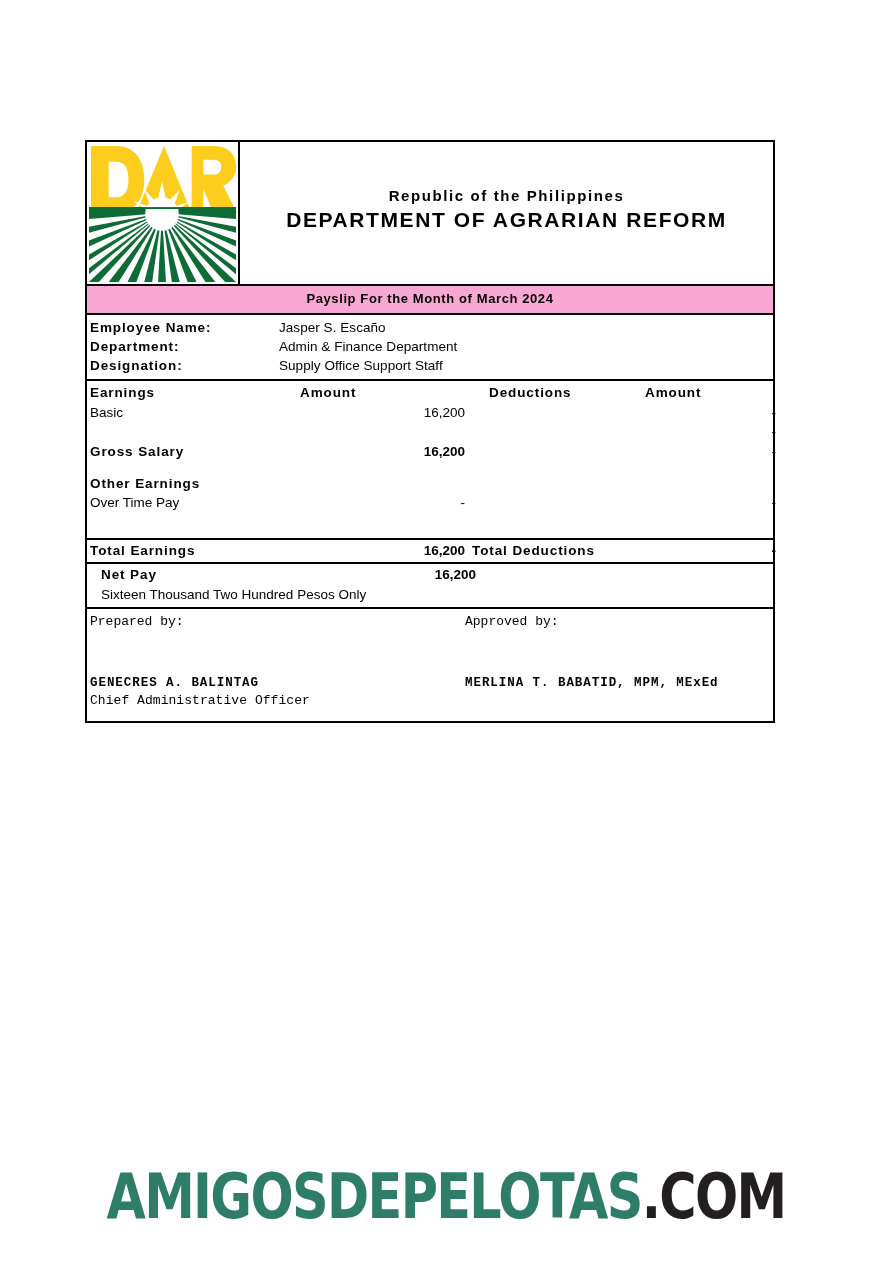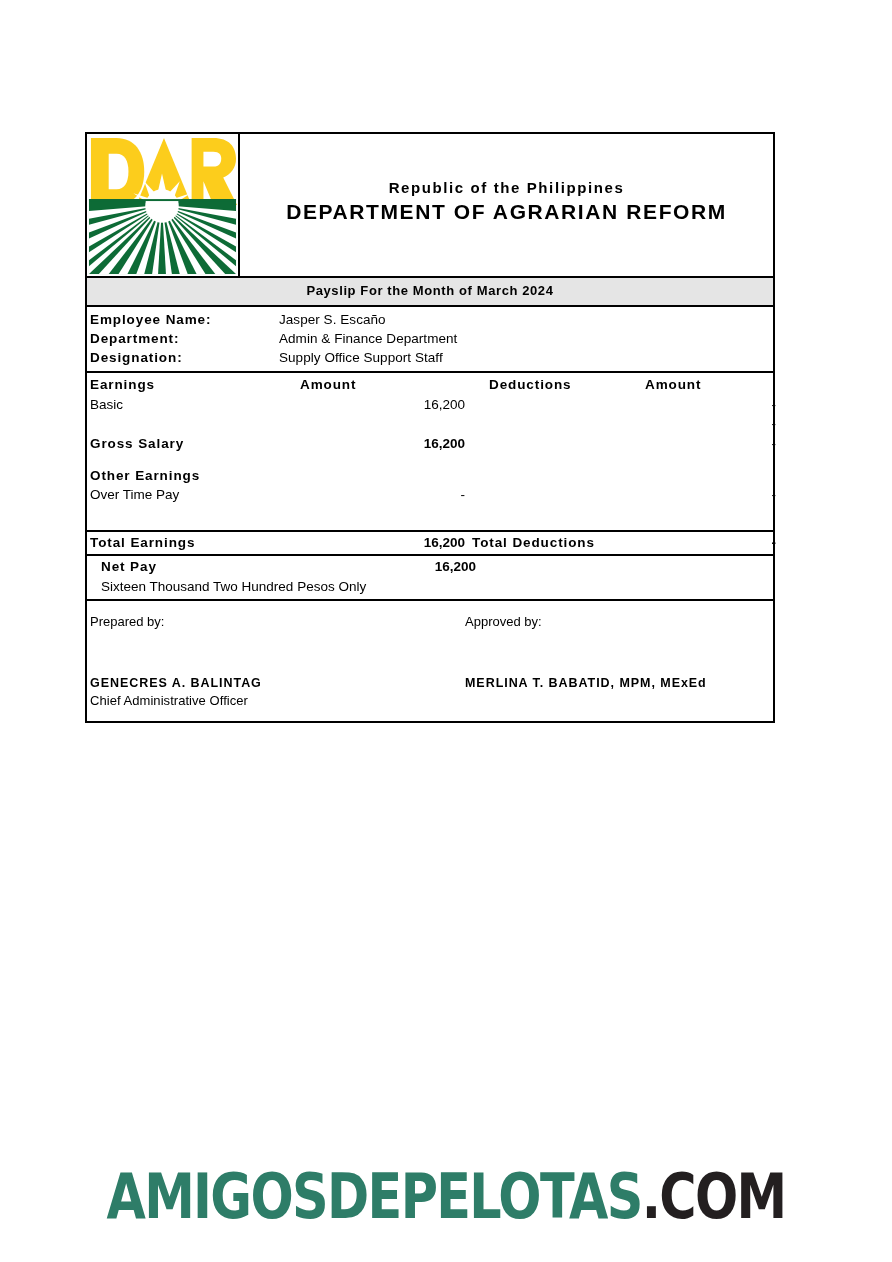--- a/index.html
+++ b/index.html
@@ -13,21 +13,21 @@
     position: relative;
     font-family: "Liberation Sans", sans-serif;
     color: #000000;
     overflow: hidden;
   }
 
   
   .payslip {
     position: absolute;
     left: 85px;
-    top: 132px;
+    top: 140px;
     width: 690px;
     border: 2px solid #000;
     box-sizing: border-box;
     background: #fff;
   }
 
   
   .header-row {
     display: flex;
     height: 144px;
@@ -64,21 +64,21 @@
   .title-line2 {
     font-size: 21px;
     font-weight: bold;
     letter-spacing: 1.6px;
     line-height: 1.35;
     white-space: nowrap;
   }
 
   
   .period-band {
-    background: #e5e5e5;
+    background: #f9a8d4;
     border-bottom: 2px solid #000;
     text-align: center;
     font-size: 13px;
     font-weight: bold;
     letter-spacing: 0.6px;
     padding: 5px 0 5px;
     line-height: 1.3;
   }
 
   
@@ -134,23 +134,24 @@
     border-bottom: 2px solid #000;
     padding: 1px 0 3px 14px;
   }
   .words {
     font-size: 13.5px;
     line-height: 1.45;
   }
 
   
   .sign-block {
-    padding: 12px 0 10px 3px;
+    padding: 4px 0 10px 3px;
     min-height: 96px;
     box-sizing: border-box;
+    font-family: Liberation Mono, monospace;
   }
   .sign-row { display: flex; font-size: 13px; line-height: 1.45; }
   .sign-col-left  { width: 375px; flex: 0 0 375px; }
   .sign-col-right { flex: 1 1 auto; }
   .sign-gap { height: 42px; }
   .sign-name {
     font-weight: bold;
     font-size: 12.5px;
     letter-spacing: 0.95px;
     white-space: nowrap;

